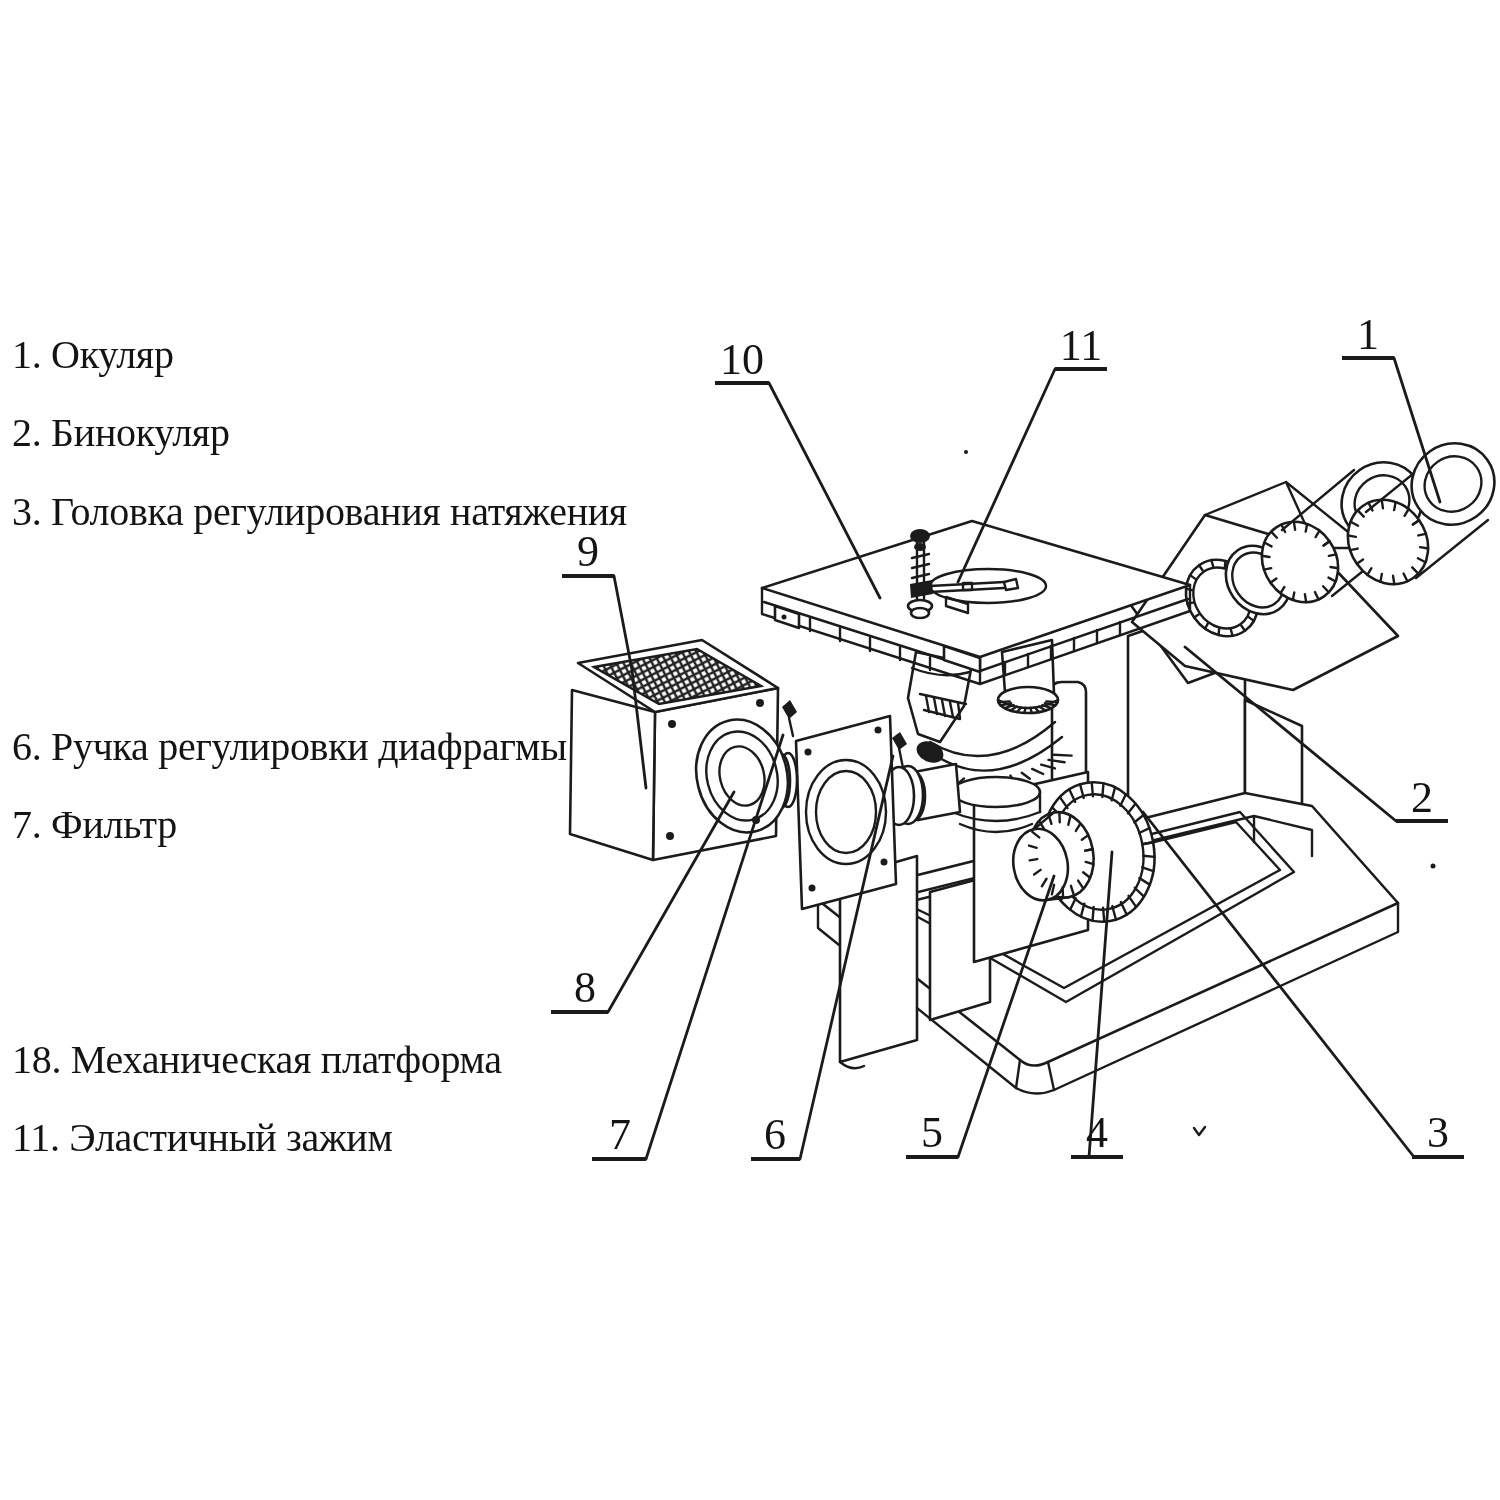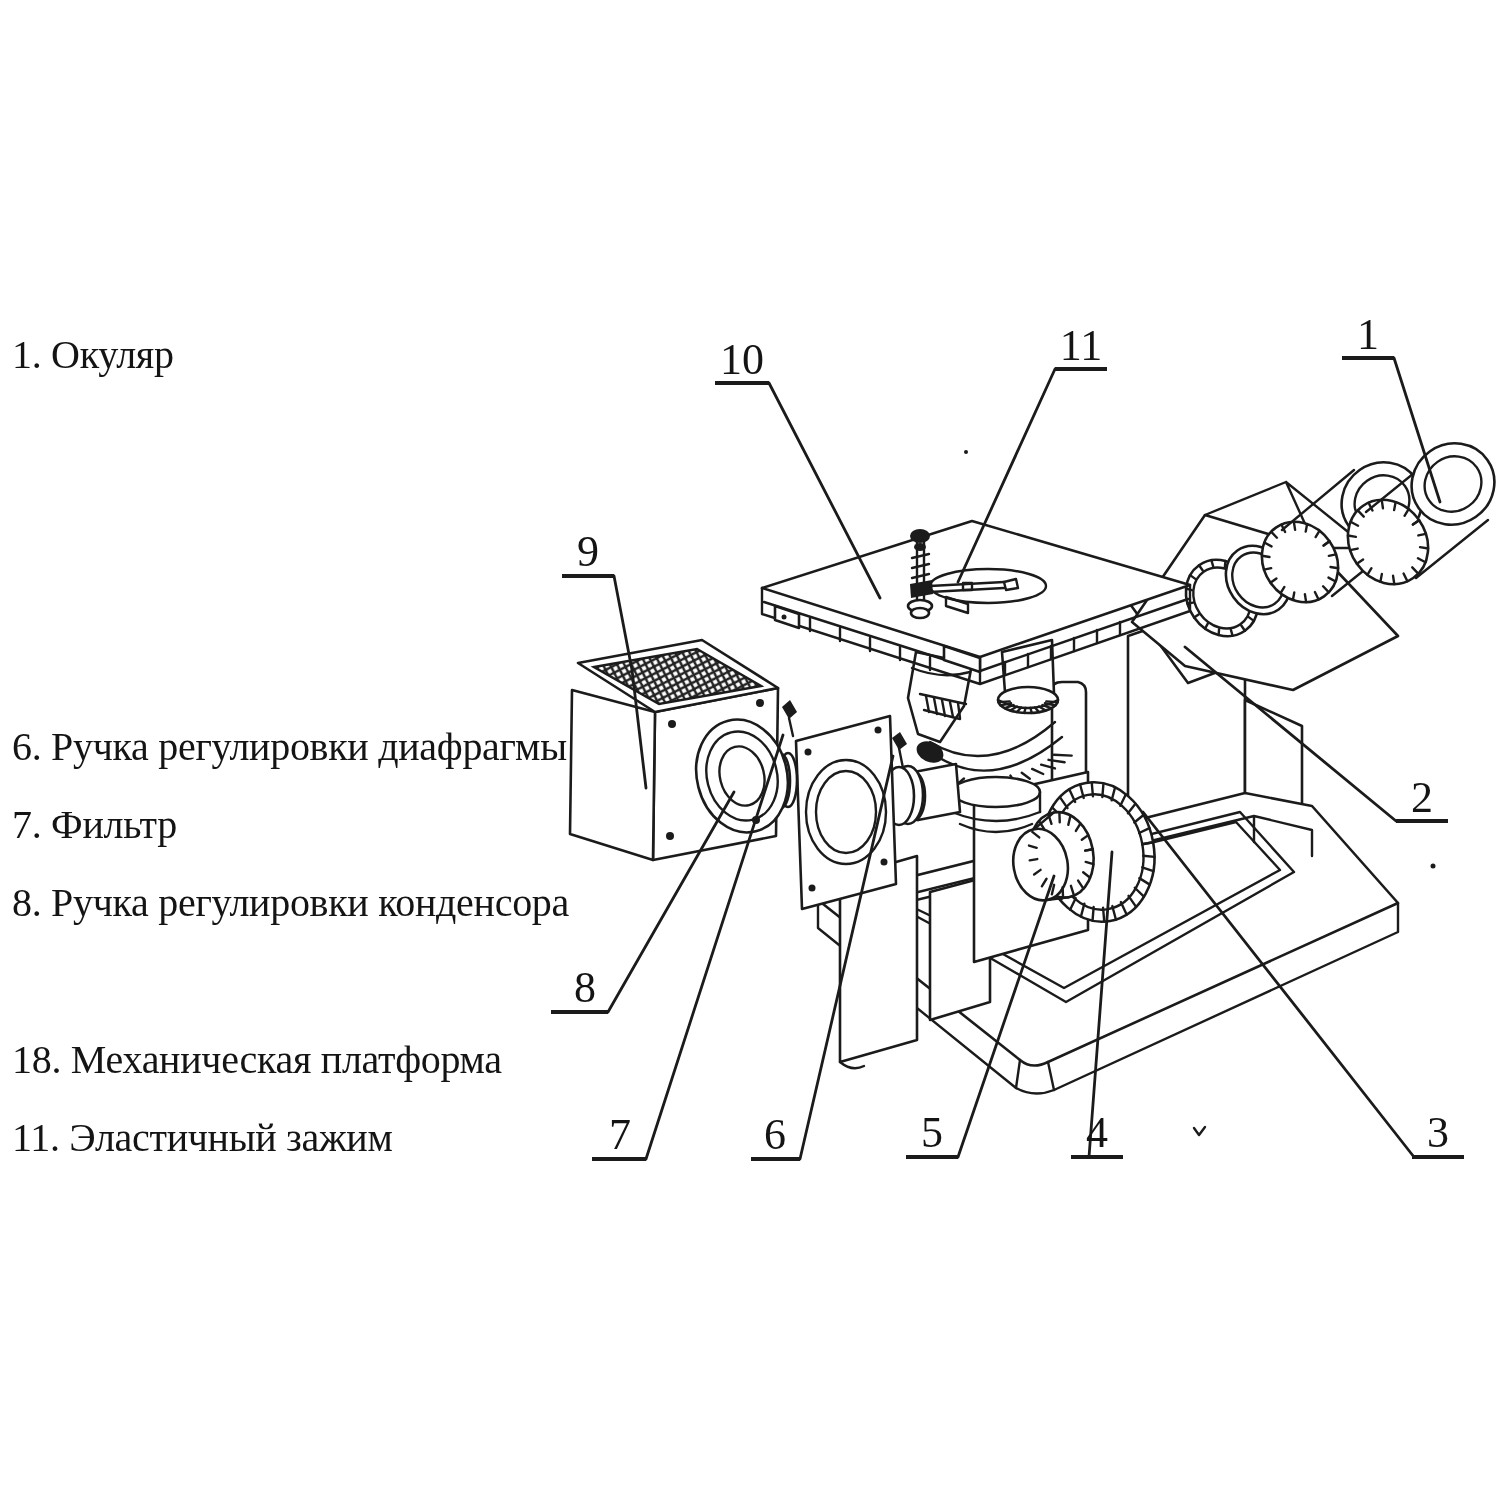--- a/index.html
+++ b/index.html
@@ -19,23 +19,24 @@
   .callout-num{font-family:"Liberation Serif","DejaVu Serif",serif;font-size:44px;fill:#141414;
                text-anchor:middle;}
 </style>
 </head>
 <body>
 
 <div class="canvas">
 
   <div class="legend">
     <div class="legend-item" style="top:329px"><span>1.</span> <span>Окуляр</span></div>
+    <div class="legend-item" style="top:407px"><span>2.</span> <span>Бинокуляр</span></div>
+    <div class="legend-item" style="top:486px"><span>3.</span> <span>Головка регулирования натяжения</span></div>
     <div class="legend-item" style="top:721px"><span>6.</span> <span>Ручка регулировки диафрагмы</span></div>
     <div class="legend-item" style="top:799px"><span>7.</span> <span>Фильтр</span></div>
-    <div class="legend-item" style="top:877px"><span>8.</span> <span>Ручка регулировки конденсора</span></div>
     <div class="legend-item" style="top:1034px"><span>18.</span> <span>Механическая платформа</span></div>
     <div class="legend-item" style="top:1112px"><span>11.</span> <span>Эластичный зажим</span></div>
   </div>
 
   <svg class="drawing" width="1500" height="1500" viewBox="0 0 1500 1500">
     <defs>
       <pattern id="vent" patternUnits="userSpaceOnUse" width="9" height="9" patternTransform="rotate(18)">
         <path d="M0,0 L9,9 M9,0 L0,9" stroke="#222" stroke-width="2.4" fill="none"></path>
       </pattern>
     </defs>

